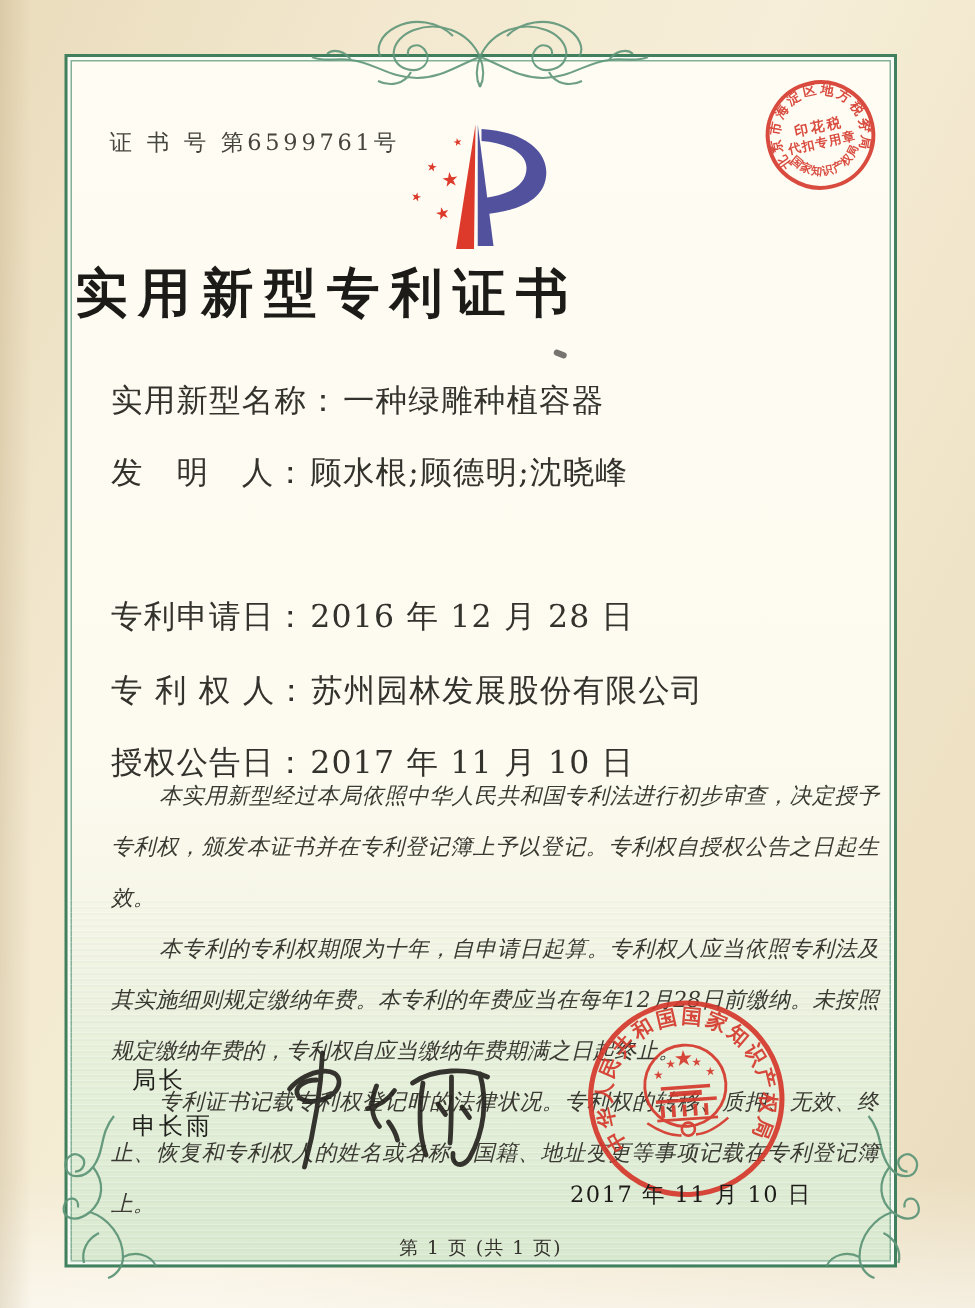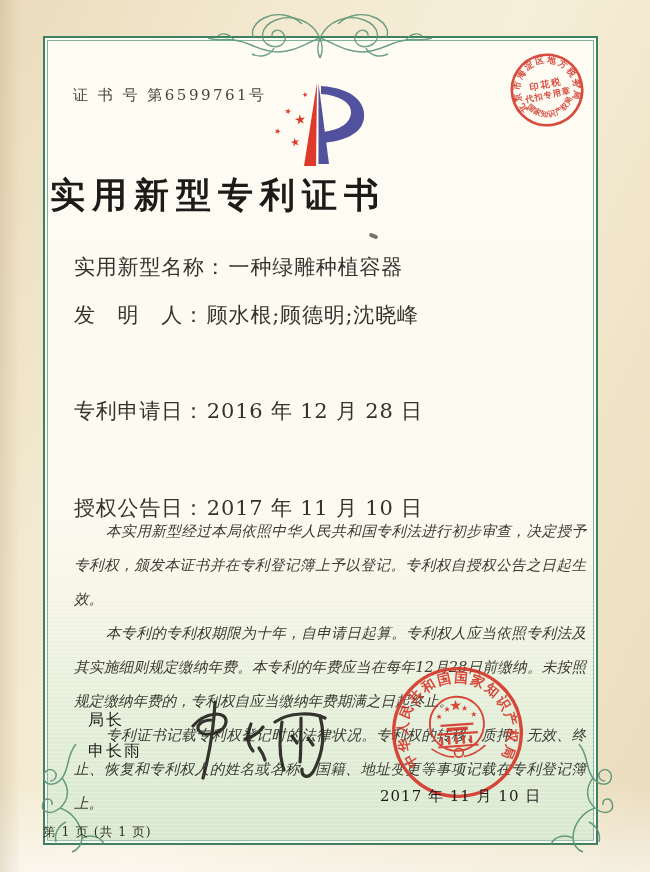--- a/index.html
+++ b/index.html
@@ -50,21 +50,21 @@
   .director-title{position:absolute;left:88px;top:710px;font-size:16px;color:#20201c;
     font-family:"DejaVu Sans","Liberation Sans",sans-serif;letter-spacing:2px;}
   .director-name{position:absolute;left:88px;top:741px;font-size:16px;color:#20201c;
     font-family:Liberation Serif, serif;letter-spacing:2px;}
   .seal-date{
     position:absolute;left:380px;top:787px;z-index:3;
     font-size:15px;color:#1d1c19;letter-spacing:1px;
   }
   .page-footer{
     position:absolute;left:43px;top:824px;width:555px;
-    font-size:12.5px;color:#33322c;letter-spacing:1px;
+    text-align:center;font-size:12.5px;color:#33322c;letter-spacing:1px;
   }
   .svg-abs{position:absolute;}
   .artifact{position:absolute;left:369px;top:234px;width:9px;height:4px;background:#4a4642;
     opacity:.75;border-radius:2px;transform:rotate(22deg);}
   .seal-wrap{z-index:2;}
 </style>
 </head>
 <body>
 
 <div class="paper">
@@ -140,20 +140,23 @@
   <h1 class="title">实用新型专利证书</h1>
 
   <div class="field" style="top:253px;">
     <span class="flabel">实用新型名称：</span><span class="fvalue">一种绿雕种植容器</span>
   </div>
   <div class="field" style="top:301px;">
     <span class="flabel">发　明　人：</span><span class="fvalue">顾水根;顾德明;沈晓峰</span>
   </div>
   <div class="field" style="top:397px;">
     <span class="flabel">专利申请日：</span><span class="fvalue">2016 年 12 月 28 日</span>
+  </div>
+  <div class="field" style="top:446px;">
+    <span class="flabel">专 利 权 人：</span><span class="fvalue">苏州园林发展股份有限公司</span>
   </div>
   <div class="field" style="top:494px;">
     <span class="flabel">授权公告日：</span><span class="fvalue">2017 年 11 月 10 日</span>
   </div>
 
   <div class="artifact"></div>
 
   <div class="body-text">
     <p>本实用新型经过本局依照中华人民共和国专利法进行初步审查，决定授予专利权，颁发本证书并在专利登记簿上予以登记。专利权自授权公告之日起生效。</p>
     <p>本专利的专利权期限为十年，自申请日起算。专利权人应当依照专利法及其实施细则规定缴纳年费。本专利的年费应当在每年12月28日前缴纳。未按照规定缴纳年费的，专利权自应当缴纳年费期满之日起终止。</p>

